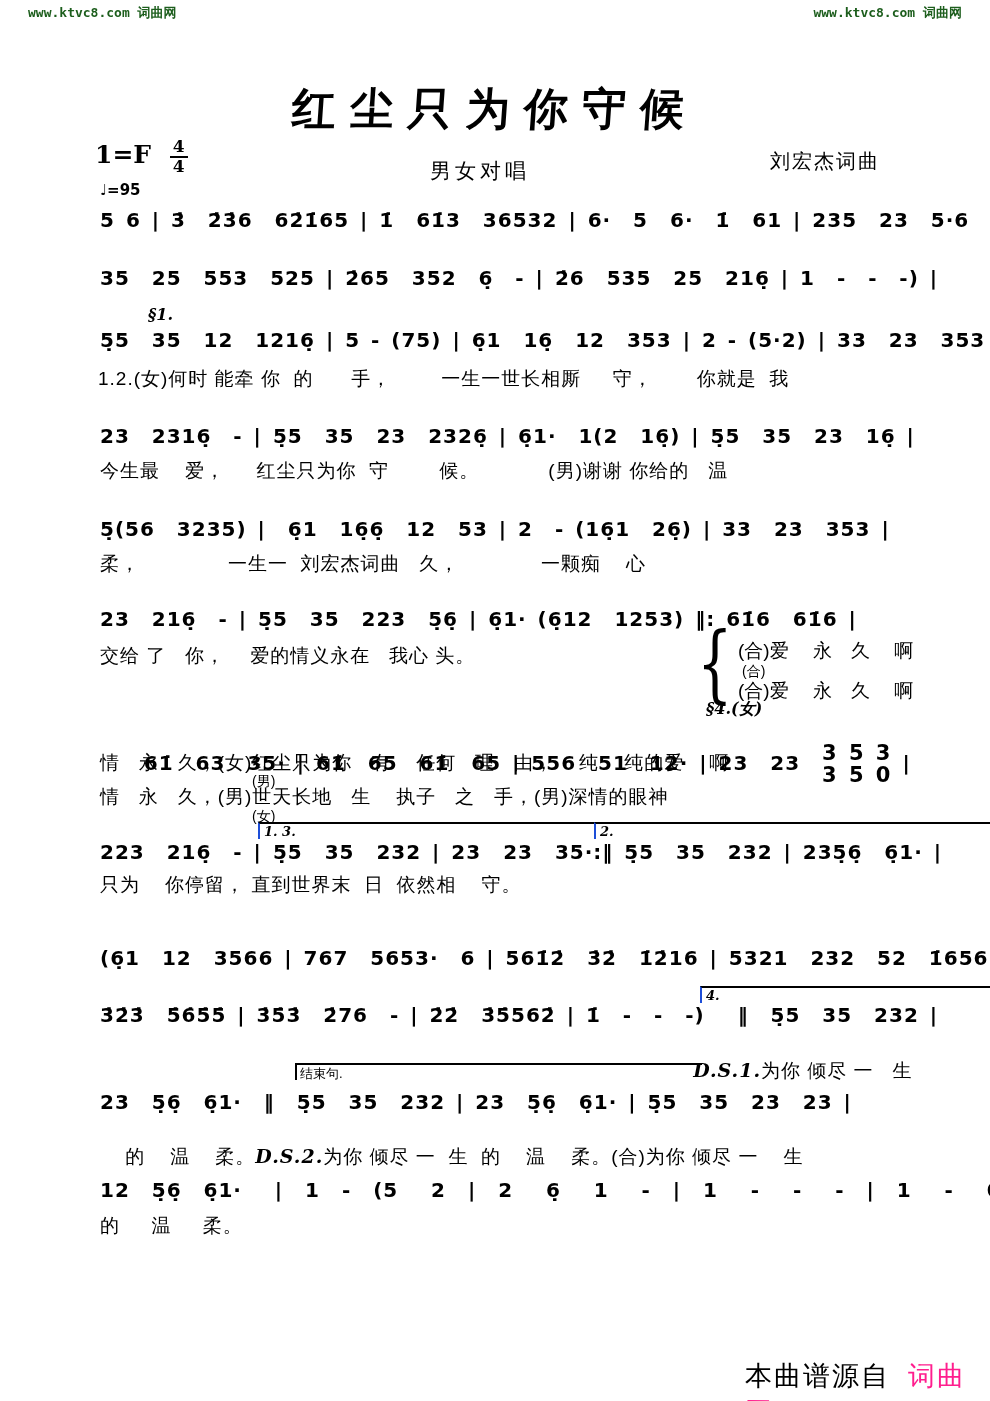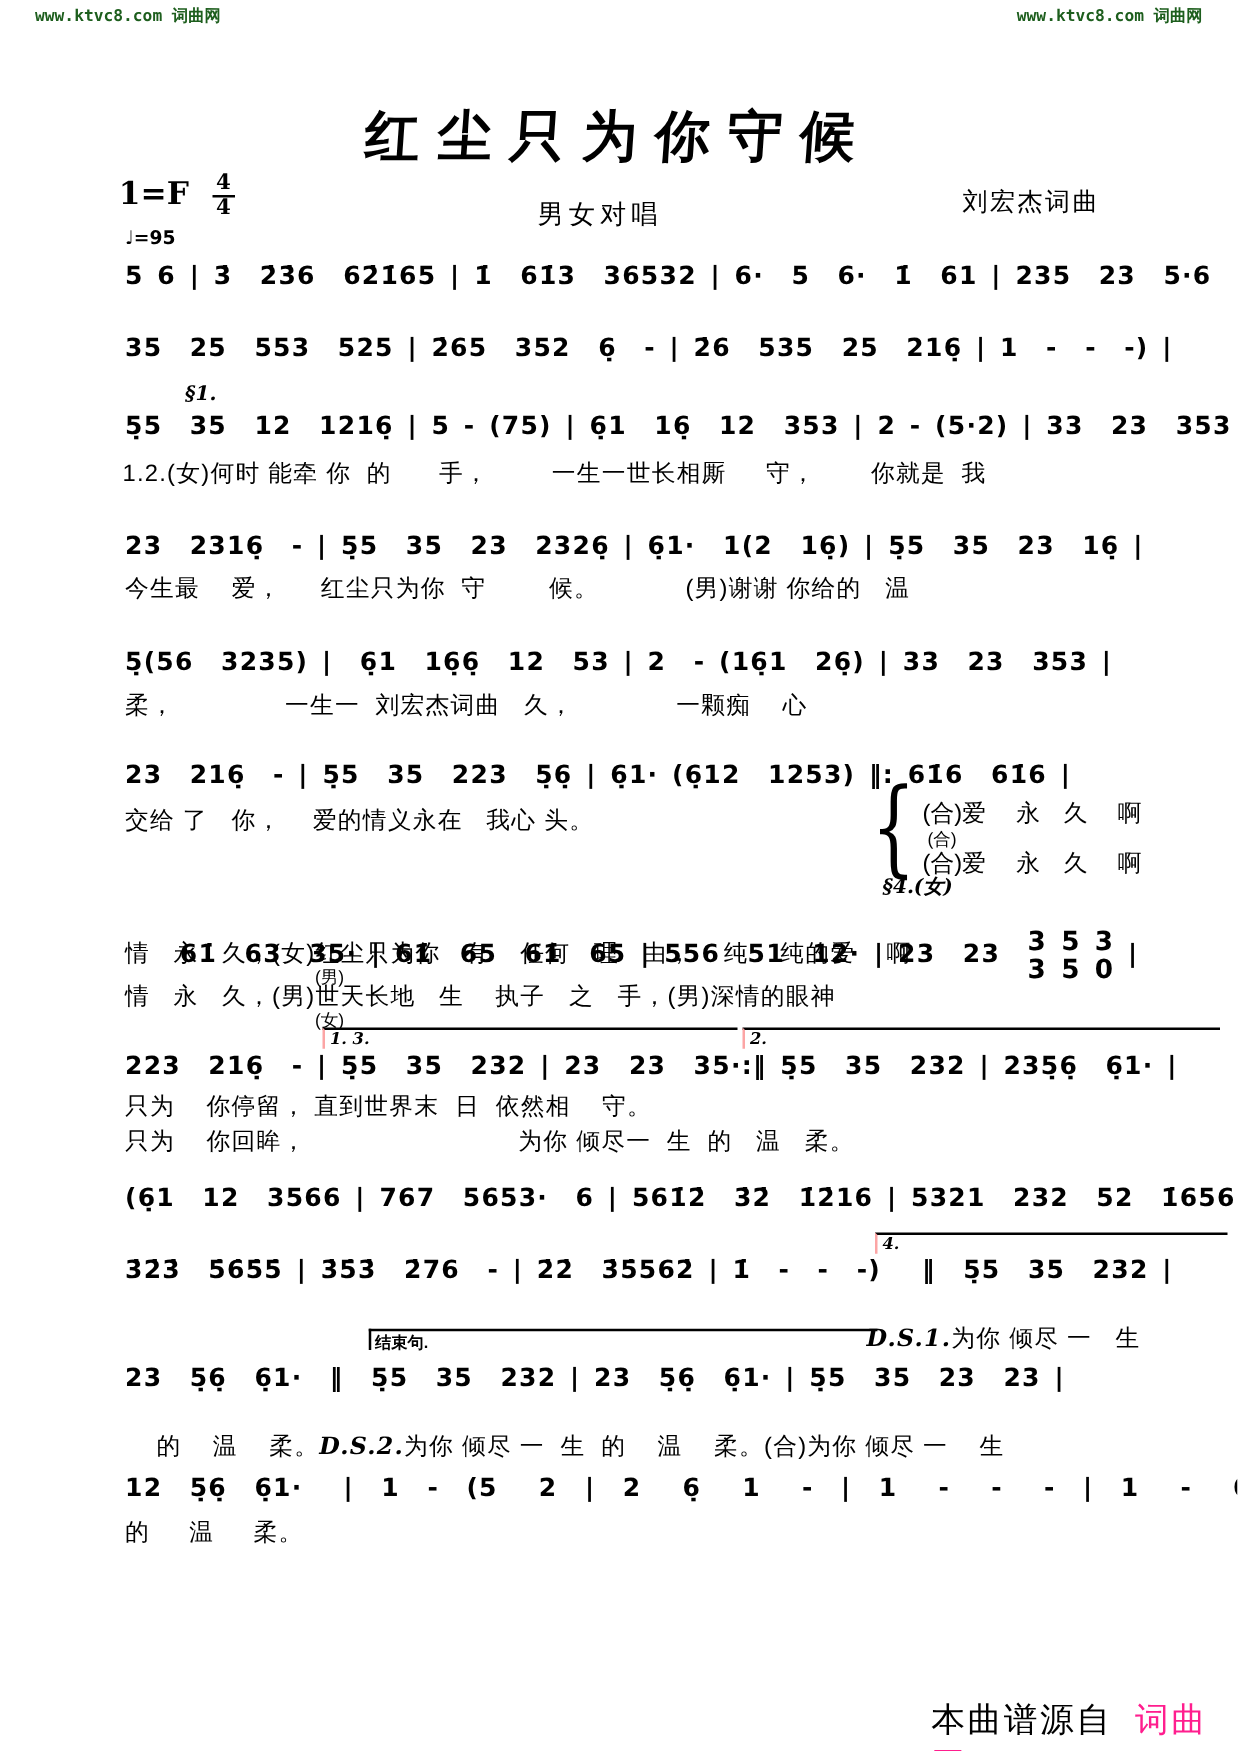--- a/index.html
+++ b/index.html
@@ -19,25 +19,25 @@
   .frac .den{display:block;padding:0 3px;}
   .perform{position:absolute;left:430px;top:157px;font-size:21px;letter-spacing:4px;}
   .credit{position:absolute;left:770px;top:148px;font-size:20px;letter-spacing:2px;}
   .tempo{position:absolute;left:100px;top:181px;font-size:15px;font-weight:bold;
          font-family:"DejaVu Sans",sans-serif;}
   .notation{position:absolute;left:100px;font-family:"DejaVu Sans",sans-serif;
             font-weight:bold;font-size:20px;white-space:pre;letter-spacing:1px;word-spacing:3px;}
   .lyrics{position:absolute;left:100px;font-size:19px;white-space:pre;letter-spacing:1px;}
   .marker{position:absolute;font-style:italic;font-weight:bold;font-size:16px;
           font-family:"DejaVu Serif",serif;}
-  .volta{position:absolute;height:15px;border-top:2px solid #000;border-left:2px solid #fca5a5;}
+  .volta{position:absolute;height:15px;border-top:2px solid #000;border-left:2px solid #1d4ed8;padding-left:24px;}
   .volta span{position:absolute;left:4px;top:0px;font-style:italic;font-size:13px;
               font-weight:bold;font-family:"DejaVu Serif",serif;}
   .endbox{position:absolute;height:15px;border-top:2px solid #000;border-left:2px solid #000;}
-  .endbox span{position:absolute;left:3px;top:0px;font-size:13px;font-weight:bold;text-align:center;}
+  .endbox span{position:absolute;left:3px;top:0px;font-size:13px;font-weight:normal;text-align:center;}
   .stack{display:inline-block;vertical-align:middle;text-align:center;font-size:21px;
          line-height:1.05;}
   .stack b{display:block;}
   .brace{position:absolute;font-size:56px;font-weight:normal;transform:scaleY(1.5);
          font-family:"DejaVu Serif",serif;}
   .ens-row{position:absolute;font-size:19px;white-space:pre;}
   .ens-small{position:absolute;font-size:14px;}
   .ds{font-style:italic;font-weight:bold;font-family:"DejaVu Serif",serif;}
   .footer{position:absolute;left:745px;top:1358px;font-size:27px;letter-spacing:2px;}
   .footer .brand{color:#ff1e8e;margin-left:18px;}
@@ -95,21 +95,20 @@
   <div class="ens-small" style="left:252px;top:808px;">(女)</div>
 
   <div class="volta" style="left:258px;top:822px;width:330px;">
     <span>1. 3.</span>
   </div>
   <div class="volta" style="left:594px;top:822px;width:380px;">
     <span>2.</span>
   </div>
   <div class="notation" style="top:840px;">223  216̣  - | 5̣5  35  232 | 23  23  35·:‖ 5̣5  35  232 | 235̣6̣  6̣1· |</div>
   <div class="lyrics" style="top:872px;">只为    你停留， 直到世界末  日  依然相    守。</div>
-  <div class="lyrics" style="top:900px;">只为    你回眸，                           为你 倾尽一  生  的   温   柔。</div>
 
   <div class="notation" style="top:946px;">(6̣1  12  3566 | 767  5653·  6 | 561̇2̇  3̇2̇  1̇2̇16 | 5321  232  52  1̇656 |</div>
 
   <div class="volta" style="left:700px;top:986px;width:280px;">
     <span>4.</span>
   </div>
   <div class="notation" style="top:1003px;">3̇2̇3̇  5̇6̇5̇5̇ | 3̇5̇3̇  2̇76  - | 2̇2̇  3̇5̇562̇ | 1̇  -  -  -)   ‖  5̣5  35  232 |</div>
   <div class="lyrics" style="left:668px;top:1036px;">
     <span class="ds">D.S.1.</span><span>为你 倾尽 一   生</span>
   </div>

